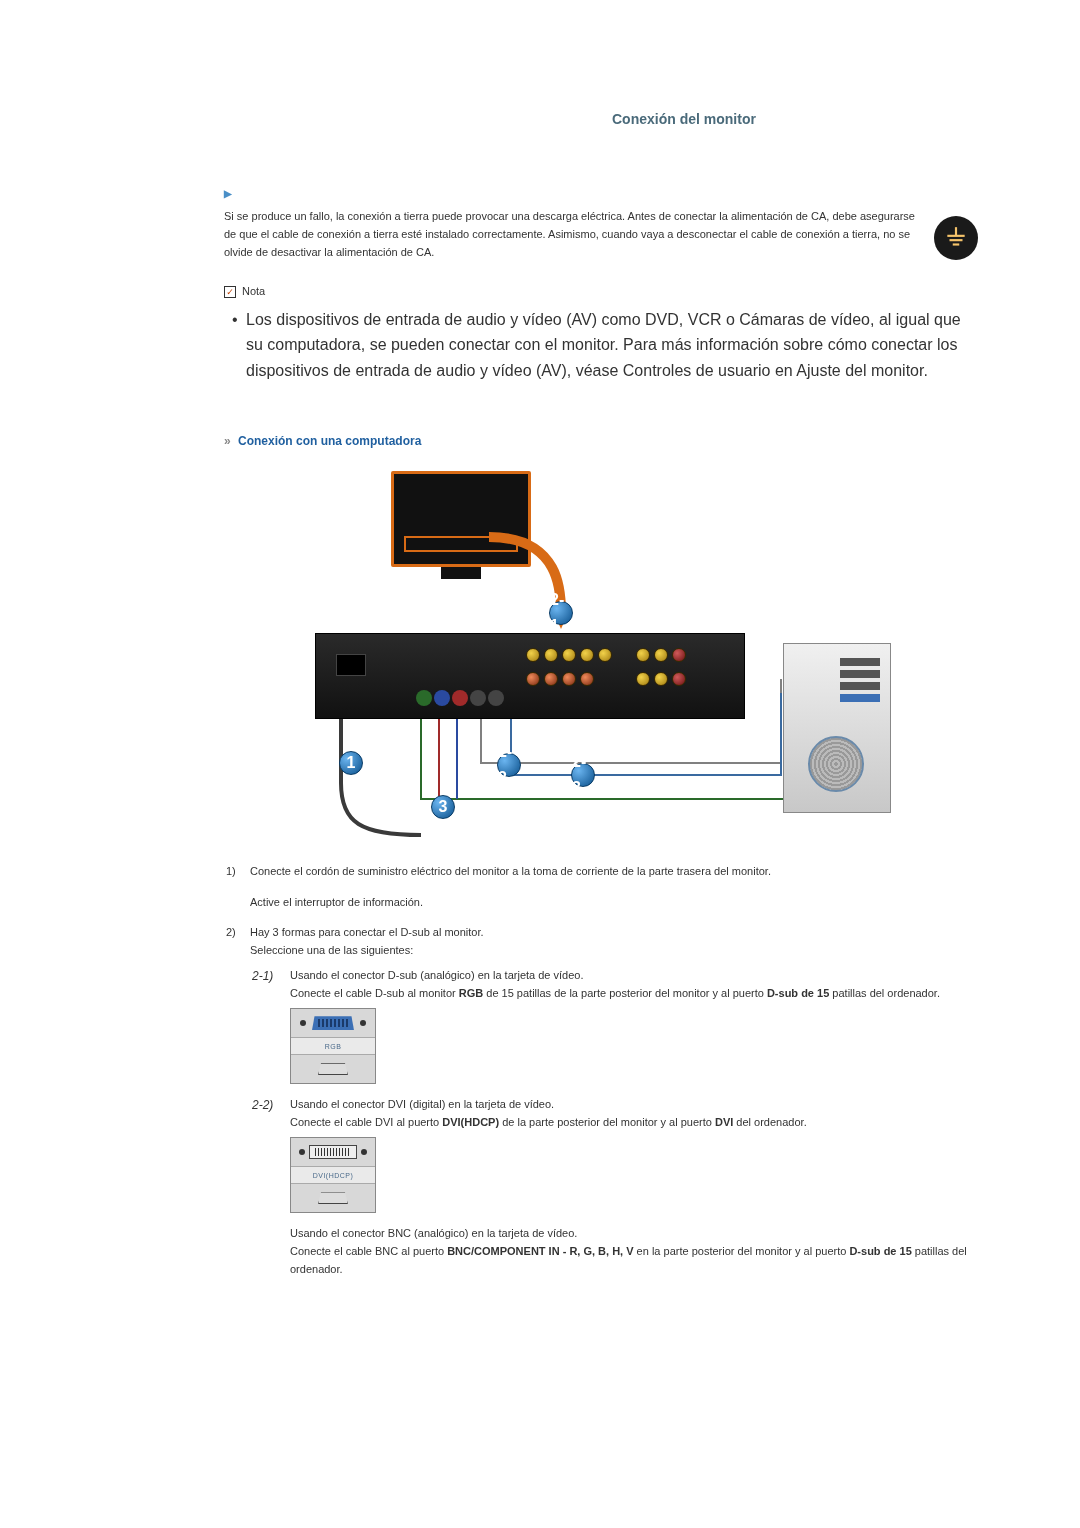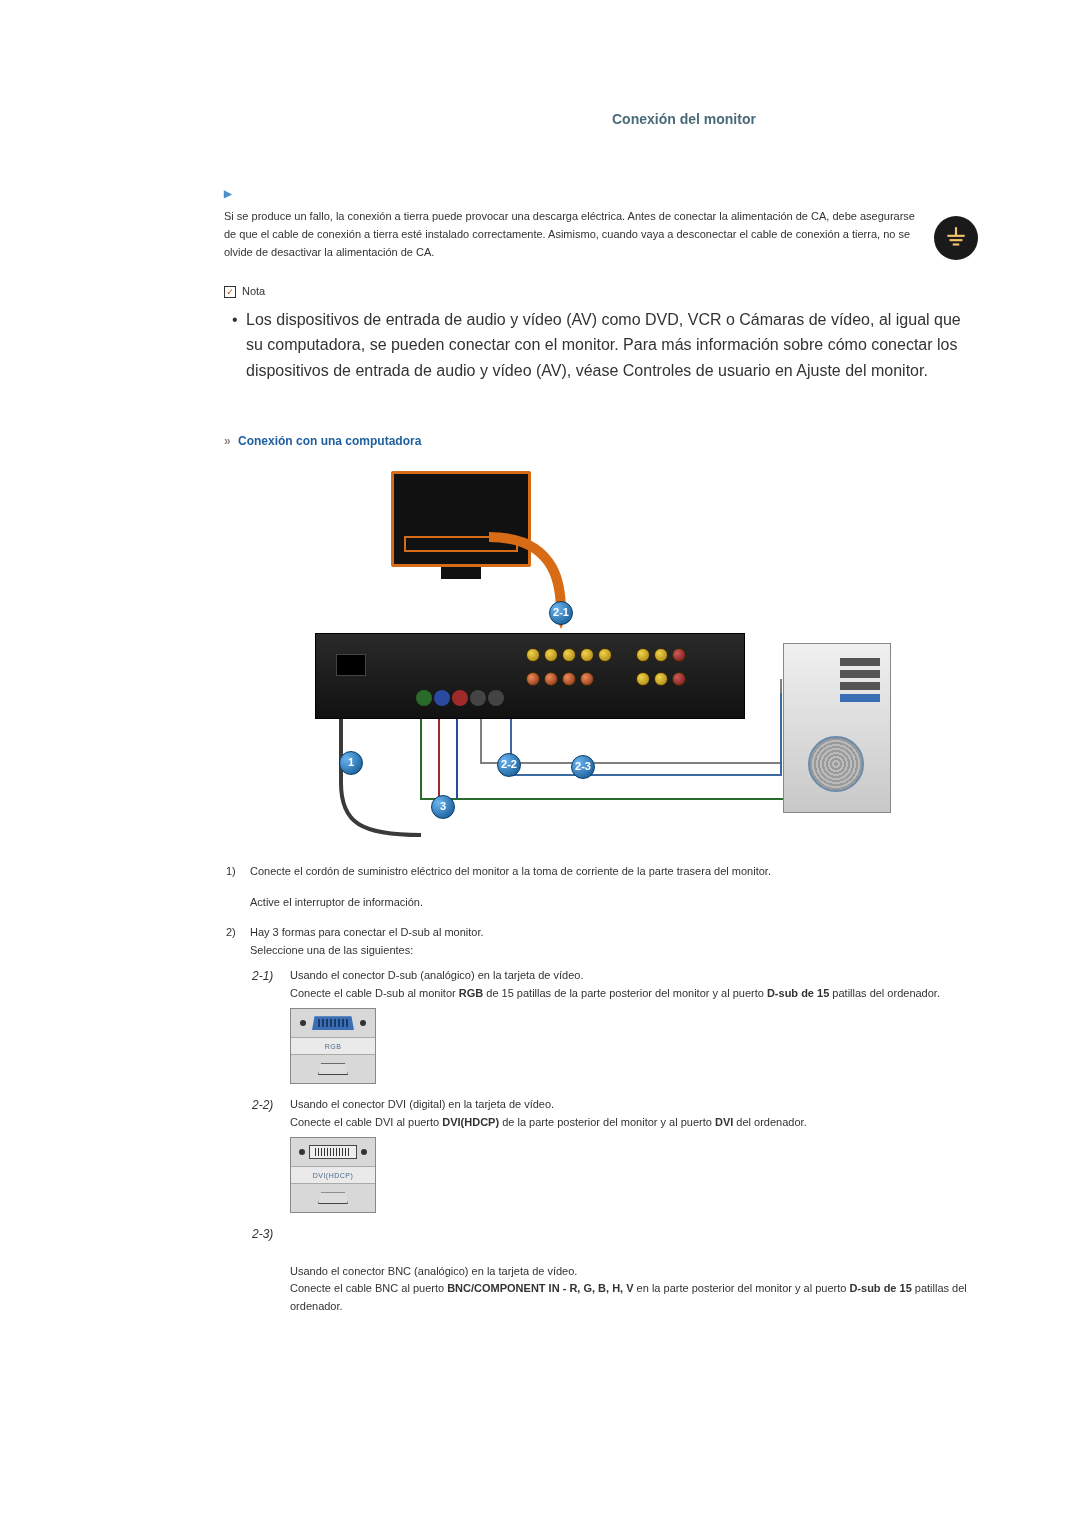--- a/index.html
+++ b/index.html
@@ -107,21 +107,21 @@
   .pc .slot { position: absolute; left: 56px; width: 40px; height: 8px; background: #555; }
   .pc .vent {
     position: absolute; left: 24px; top: 92px; width: 56px; height: 56px;
     border-radius: 50%;
     background: repeating-radial-gradient(circle, #999 0 2px, #bbb 2px 4px);
     border: 2px solid #6a8aaa;
   }
   .label-dot {
     position: absolute; width: 24px; height: 24px; border-radius: 50%;
     background: radial-gradient(circle at 30% 30%, #6bb5f0, #0a4f8a);
-    color: #fff; font-weight: bold; font-size: 11px;
+    color: #fff; font-weight: bold; font-size: 16px;
     display: flex; align-items: center; justify-content: center;
     border: 1px solid #083b66;
   }
   .pline { position: absolute; background: none; }
 
   .num-list > tbody > tr > td { vertical-align: top; padding-bottom: 10px; }
   .num-list .num { width: 22px; font-size: 11px; color: #333; }
   .sub-list td { vertical-align: top; padding-bottom: 10px; }
   .sub-list .snum { width: 36px; font-size: 12px; color: #333; font-style: italic; }
 
@@ -228,21 +228,21 @@
     <div class="slot" style="top:14px"></div>
     <div class="slot" style="top:26px"></div>
     <div class="slot" style="top:38px"></div>
     <div class="slot" style="top:50px;background:#3b6fb5"></div>
     <div class="vent"></div>
   </div>
 
   <div class="label-dot" style="top:138px;left:248px">2-1</div>
   <div class="label-dot" style="top:288px;left:38px">1</div>
   <div class="label-dot" style="top:290px;left:196px">2-2</div>
-  <div class="label-dot" style="top:292px;left:270px">2-3</div>
+  <div class="label-dot" style="top:300px;left:270px">2-3</div>
   <div class="label-dot" style="top:332px;left:130px">3</div>
 </div>
 
 <table class="num-list">
   <tbody>
   <tr>
     <td class="num">1)</td>
     <td>
       <div>Conecte el cordón de suministro eléctrico del monitor a la toma de corriente de la parte trasera del monitor.</div>
       <div style="height:14px"></div>
@@ -295,24 +295,20 @@
                       <span style="width:6px;height:6px;border-radius:50%;background:#333;margin-left:4px"></span>
                     </div>
               <div class="port-mid">DVI(HDCP)</div>
               <div class="port-bot">
                       <span class="small-trap"></span>
                     </div>
             </div>
           </td>
         </tr>
         <tr>
-          <td class="snum" style="padding-bottom:16px">2-3)</td>
-          <td></td>
-        </tr>
-        <tr>
           <td></td>
           <td>
             <div>Usando el conector BNC (analógico) en la tarjeta de vídeo.</div>
             <div>
               <span>Conecte el cable BNC al puerto </span><b>BNC/COMPONENT IN - R, G, B, H, V</b><span> en la parte posterior del monitor y al puerto </span><b>D-sub de 15</b><span> patillas del ordenador.</span>
             </div>
           </td>
         </tr>
       </tbody>
           </table>

